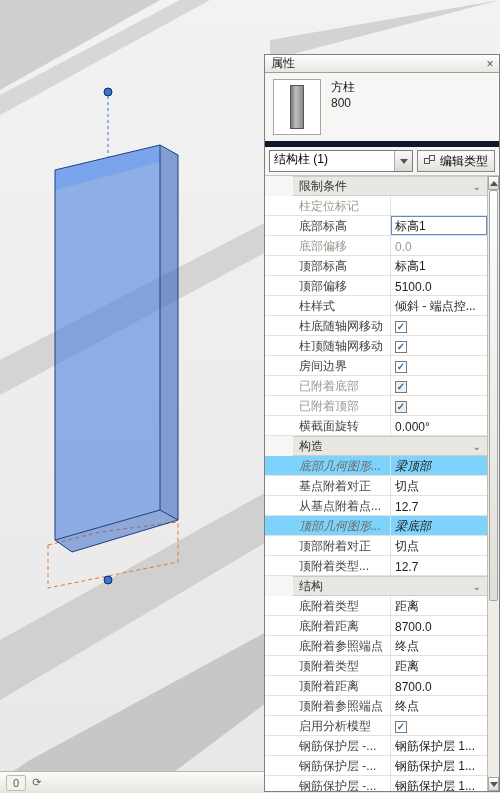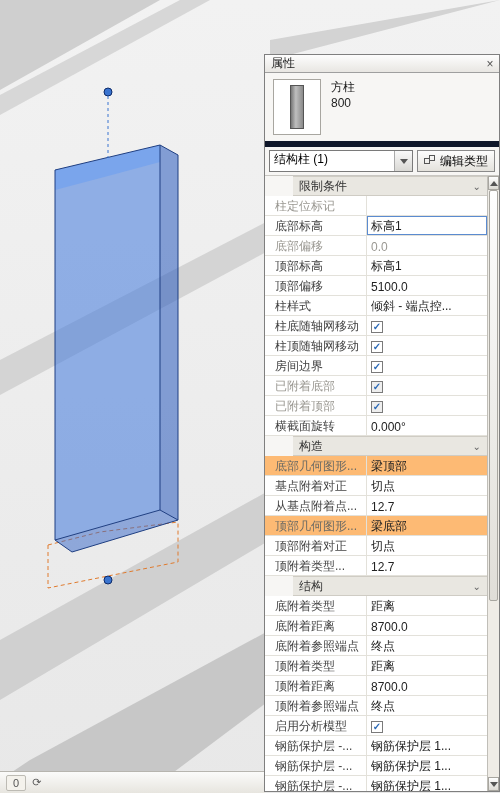--- a/index.html
+++ b/index.html
@@ -71,28 +71,28 @@
     height: 20px; background: #e9e7e1; border-top:1px solid #cfccc4; border-bottom:1px solid #cfccc4;
     display:flex; align-items:center; font-size:12px; padding:0 6px; color:#333;margin-left:28px;
   }
   .grp .exp { margin-left:auto; font-size:10px; color:#666;}
   .row {
     display:flex; height:20px; font-size:12px; border-bottom:1px solid #e3e1da;
     background:#fff;
   }
   .row .k {
     width: 102px; padding: 2px 4px 0 10px; color:#444; border-right:1px solid #e3e1da;
-    white-space:nowrap; overflow:hidden; text-overflow:ellipsis;
+    white-space:nowrap; overflow:hidden; text-overflow:ellipsis;margin-left:24px;
   }
   .row .v {
     flex:1; padding:2px 4px 0 4px; color:#222; white-space:nowrap; overflow:hidden; text-overflow:ellipsis;
     display:flex; align-items:center;
   }
   .row.ro .k, .row.ro .v { color:#9a9892; }
-  .row.shade { background:#fdba74; }
+  .row.shade { background:#7dd3fc;font-style:italic; }
   .row.shade .k { color:#6b6a64; }
   .row.sel .v { background:#fff; border:1px solid #5b8bd0; padding:1px 3px 0 3px; }
   .chk { width:12px; height:12px; border:1px solid #7a7a7a; background:#fff; display:inline-flex; align-items:center; justify-content:center; font-size:10px; line-height:10px;}
   .chk.on::after { content:"✓"; color:#2a68b5; font-weight:bold; }
   .chk.dis { background:#eee; }
   .tri { width:0;height:0;border-left:4px solid transparent;border-right:4px solid transparent;}
   .tri.dn{border-top:5px solid #555;}
   .tri.up{border-bottom:5px solid #555;}
 
   

